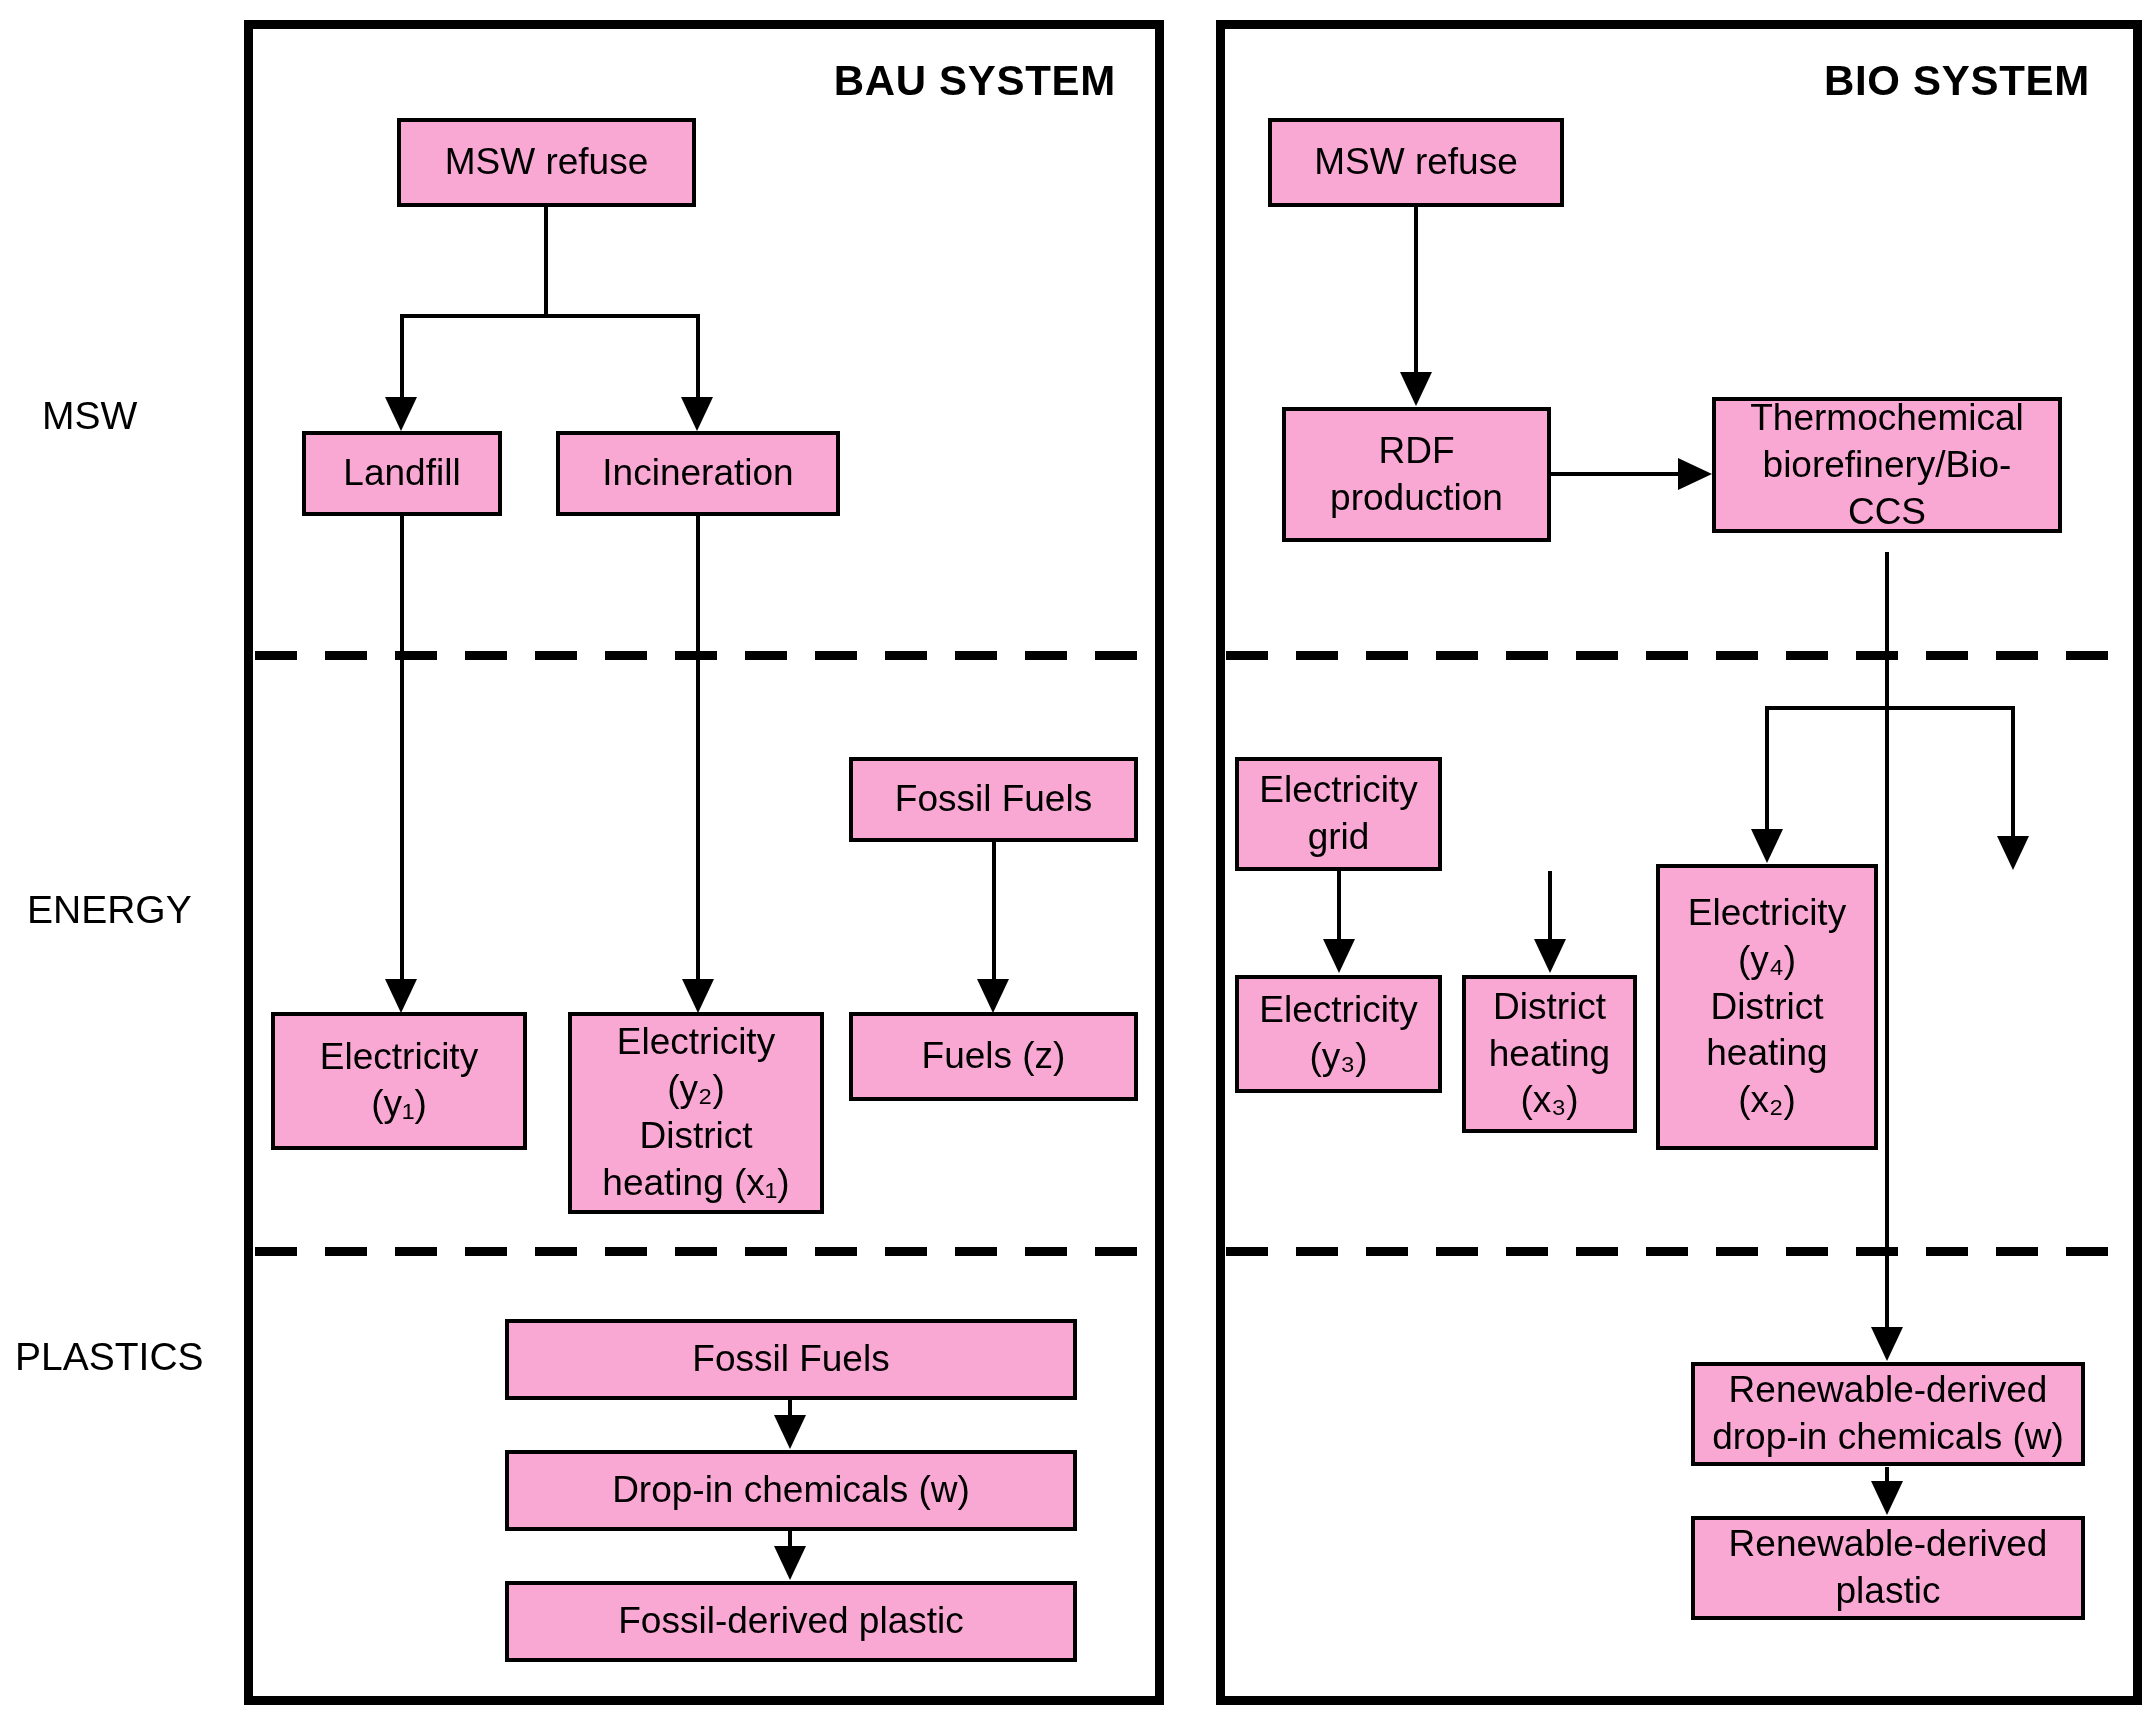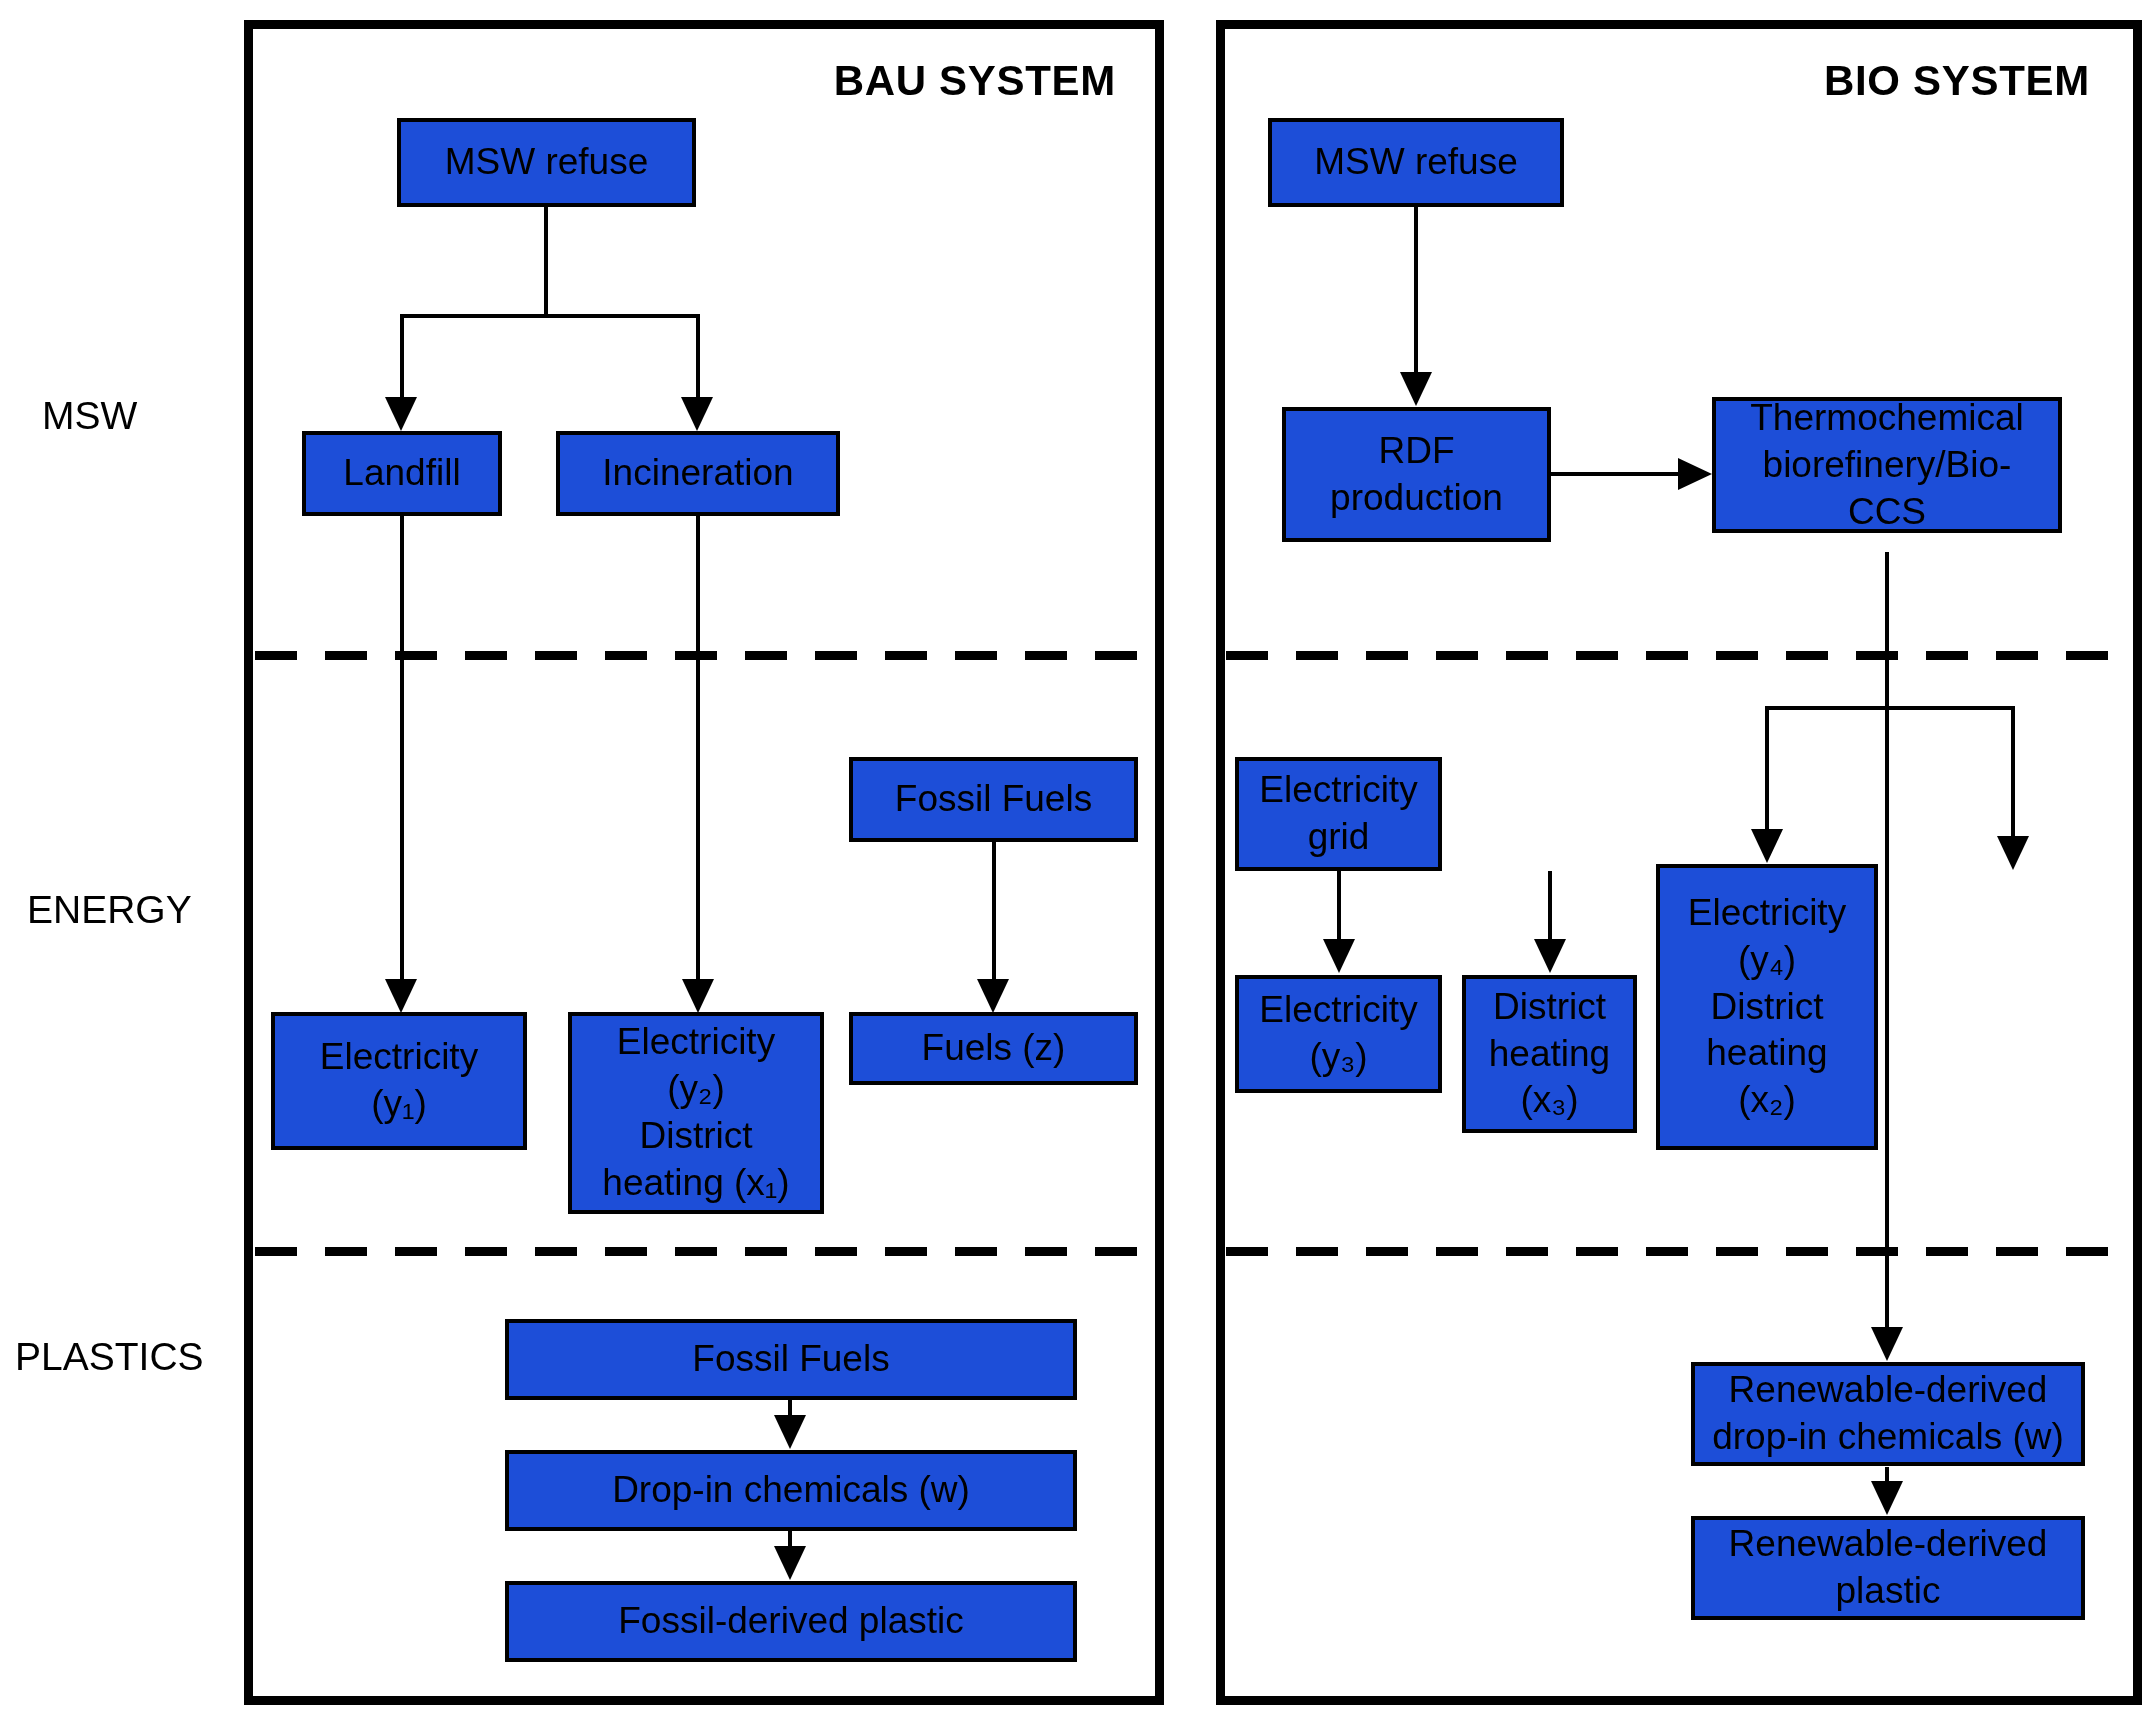--- a/index.html
+++ b/index.html
@@ -9,21 +9,21 @@
     color:#000;
   }
   #canvas{position:absolute;inset:0;background:#fff;}
   .panel{position:absolute;border:9.4px solid #000;background:#fff;box-sizing:border-box;}
   .panel-title{
     position:absolute;font-size:42px;font-weight:bold;letter-spacing:0.7px;
     white-space:nowrap;
   }
   .row-label{position:absolute;font-size:39px;white-space:nowrap;}
   .box{
-    position:absolute;border:4px solid #000;background:#1d4ed8;box-sizing:border-box;
+    position:absolute;border:4px solid #000;background:#f9a8d4;box-sizing:border-box;
     display:flex;align-items:center;justify-content:center;text-align:center;
     font-size:37px;line-height:1.27;white-space:pre-line;padding:2.7px 5.4px;
     z-index:3;
   }
   .vline,.hline{position:absolute;background:#000;z-index:2;}
   .vline{width:4px;}
   .hline{height:4px;}
   .arrow-down{
     position:absolute;width:0;height:0;z-index:2;
     border-left:16px solid transparent;border-right:16px solid transparent;
@@ -77,21 +77,21 @@
   <div class="box" style="left:397px;top:118px;width:299px;height:89px;">MSW refuse</div>
   <div class="box" style="left:302px;top:431px;width:200px;height:85px;">Landfill</div>
   <div class="box" style="left:556px;top:431px;width:284px;height:85px;">Incineration</div>
   <div class="box" style="left:271px;top:1012px;width:256px;height:138px;">Electricity
 (y₁)</div>
   <div class="box" style="left:568px;top:1012px;width:256px;height:202px;">Electricity
 (y₂)
 District
 heating (x₁)</div>
   <div class="box" style="left:849px;top:757px;width:289px;height:85px;">Fossil Fuels</div>
-  <div class="box" style="left:849px;top:1012px;width:289px;height:73px;">Fuels (z)</div>
+  <div class="box" style="left:849px;top:1012px;width:289px;height:89px;">Fuels (z)</div>
   <div class="box" style="left:505px;top:1319px;width:572px;height:81px;">Fossil Fuels</div>
   <div class="box" style="left:505px;top:1450px;width:572px;height:81px;">Drop-in chemicals (w)</div>
   <div class="box" style="left:505px;top:1581px;width:572px;height:81px;">Fossil-derived plastic</div>
 
   <div class="panel" style="left:1216px;top:20px;width:926px;height:1685px;"></div>
   <div class="panel-title" style="right:61px;top:57px;">BIO SYSTEM</div>
 
   <div class="dashed-line" style="left:1226px;top:651px;width:906px;"></div>
   <div class="dashed-line" style="left:1226px;top:1247px;width:906px;"></div>
 

